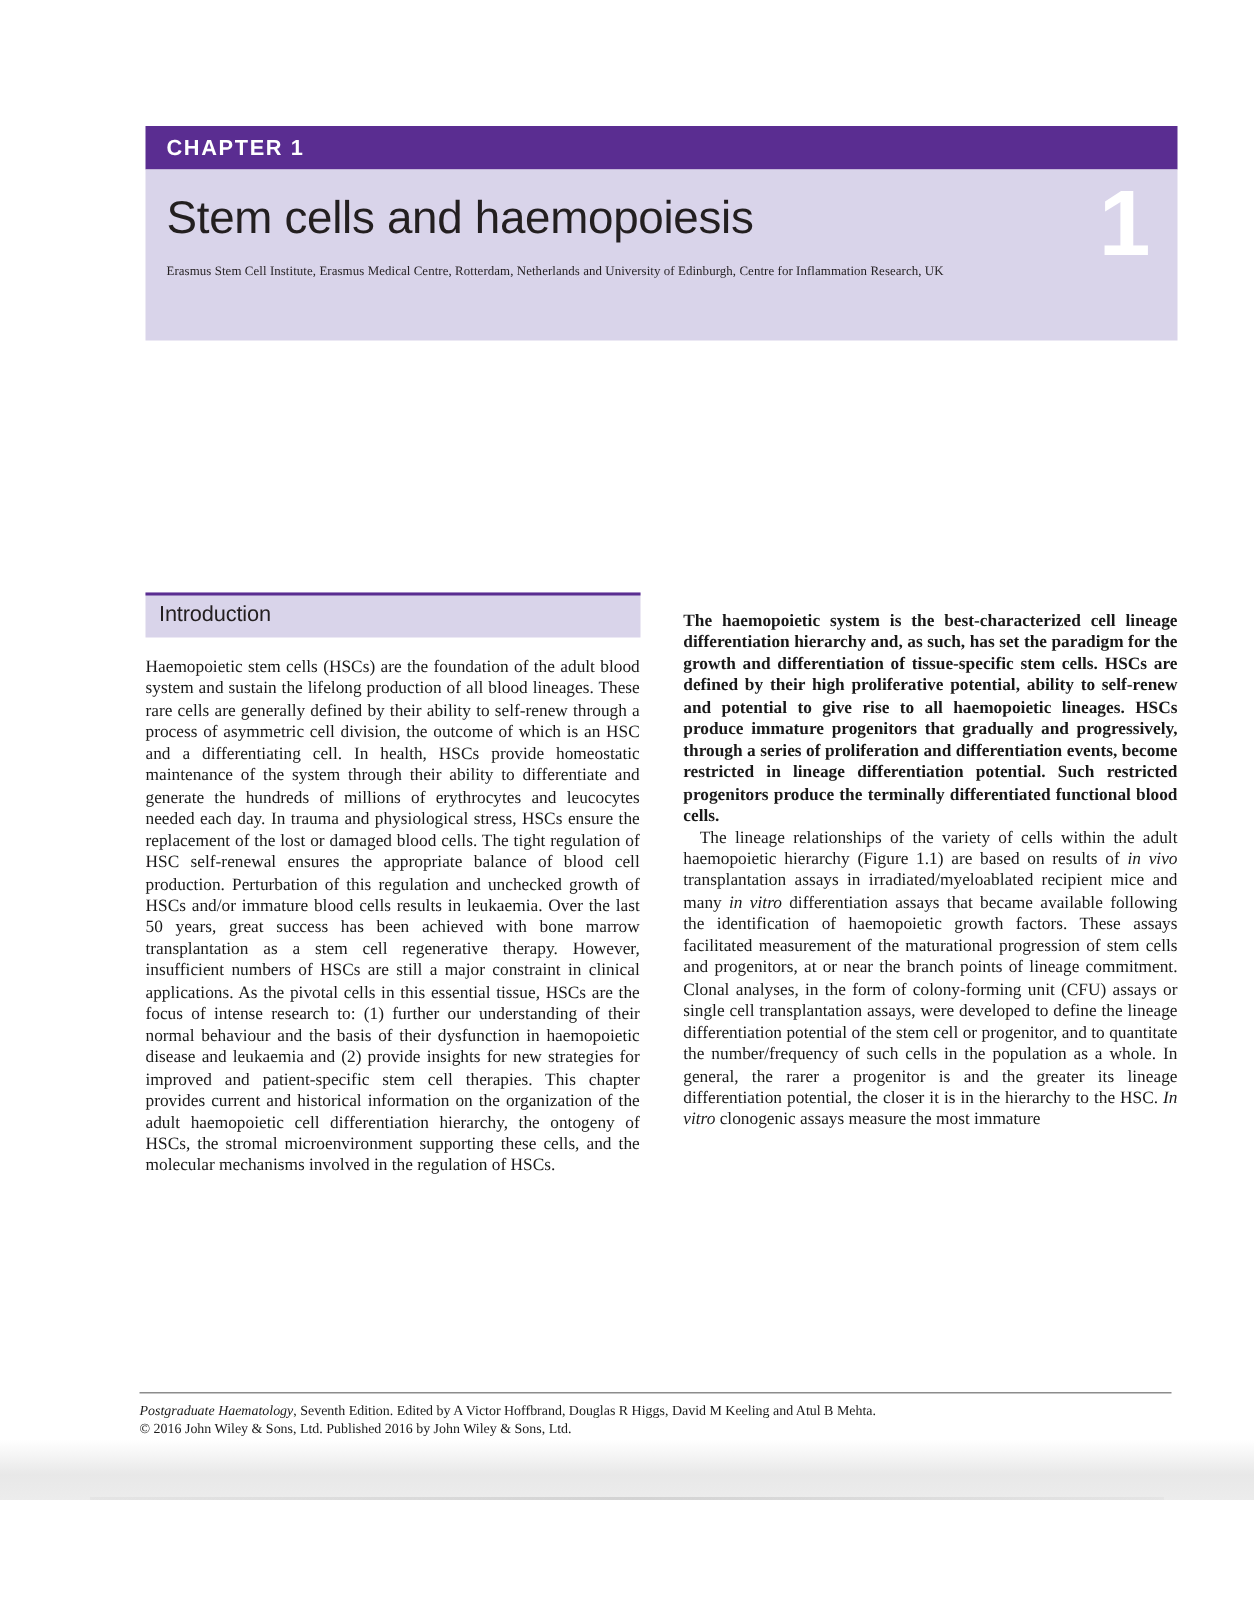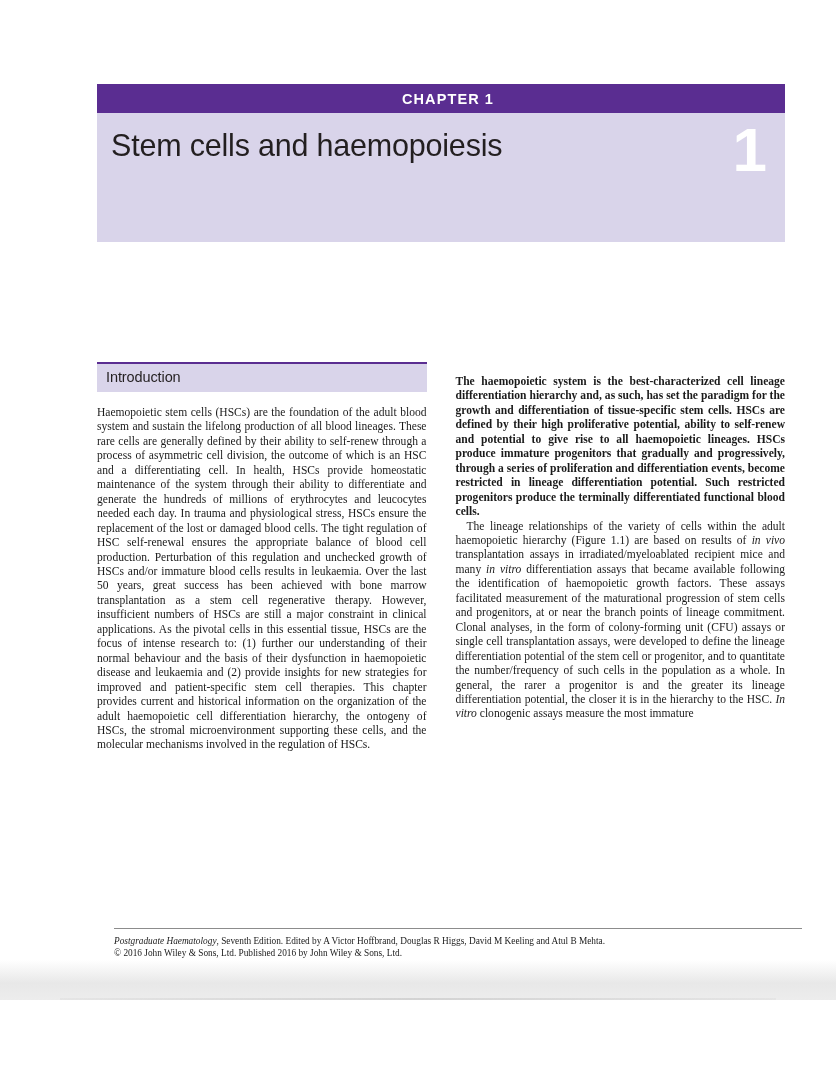--- a/index.html
+++ b/index.html
@@ -32,32 +32,31 @@
     top: 84px;
     width: 688px;
   }
   #chapter-bar {
     background: #5a2d91;
     height: 29px;
     display: flex;
     align-items: center;
     padding-left: 14px;
     box-sizing: border-box;
-    justify-content: center;
   }
   #chapter-bar .label {
     color: #ffffff;
     font-family: "Liberation Sans", sans-serif;
     font-weight: bold;
     font-size: 14.5px;
     letter-spacing: 1.1px;
   }
   #chapter-body {
     background: #d9d4ea;
-    height: 129px;
+    height: 114px;
     position: relative;
     box-sizing: border-box;
     padding: 16px 14px 0 14px;
   }
   #chapter-title {
     font-family: "Liberation Sans", sans-serif;
     font-weight: normal;
     font-size: 30.5px;
     color: #231f20;
     line-height: 1.05;
@@ -93,21 +92,21 @@
 
   
   #columns {
     position: absolute;
     left: 97px;
     top: 362px;
     width: 688px;
     display: flex;
     gap: 29px;
   }
-  .column { width: 330px; }
+  .column { width: 330px; margin-top: 33px; }
 
   .section-head {
     border-top: 2.5px solid #5a2d91;
     background: #d9d4ea;
     box-sizing: border-box;
     padding: 6px 9px 7px 9px;
   }
   .section-head .htext {
     font-family: "Liberation Sans", sans-serif;
     font-weight: bold;
@@ -129,21 +128,21 @@
     margin: 0;
     hyphens: none;
   }
   #intro-body { margin-top: 13px; }
   #hier-body-1 { margin-top: 12px; font-weight: bold; }
   .indent-para { text-indent: 11px; margin-top: 0; }
 
   
   #footer {
     position: absolute;
-    left: 114px;
+    left: 93px;
     top: 928px;
     width: 688px;
     border-top: 0.8px solid #8c8c8c;
     padding-top: 6px;
   }
   #footer p {
     margin: 0;
     font-family: "Liberation Serif", serif;
     font-size: 9.3px;
     line-height: 12.4px;
@@ -182,20 +181,21 @@
 <body>
 
 <div id="page-sheet">
 
   <div id="chapter-header">
     <div id="chapter-bar">
       <span class="label">CHAPTER 1</span>
     </div>
     <div id="chapter-body">
       <div id="chapter-title">Stem cells and haemopoiesis</div>
+      <div id="chapter-affiliation">Erasmus Stem Cell Institute, Erasmus Medical Centre, Rotterdam, Netherlands and University of Edinburgh, Centre for Inflammation Research, UK</div>
       <div id="chapter-number">1</div>
     </div>
   </div>
 
   <div id="columns">
 
     <div class="column">
       <div class="section-head" id="intro-head">
         <div class="htext">Introduction</div>
       </div>

